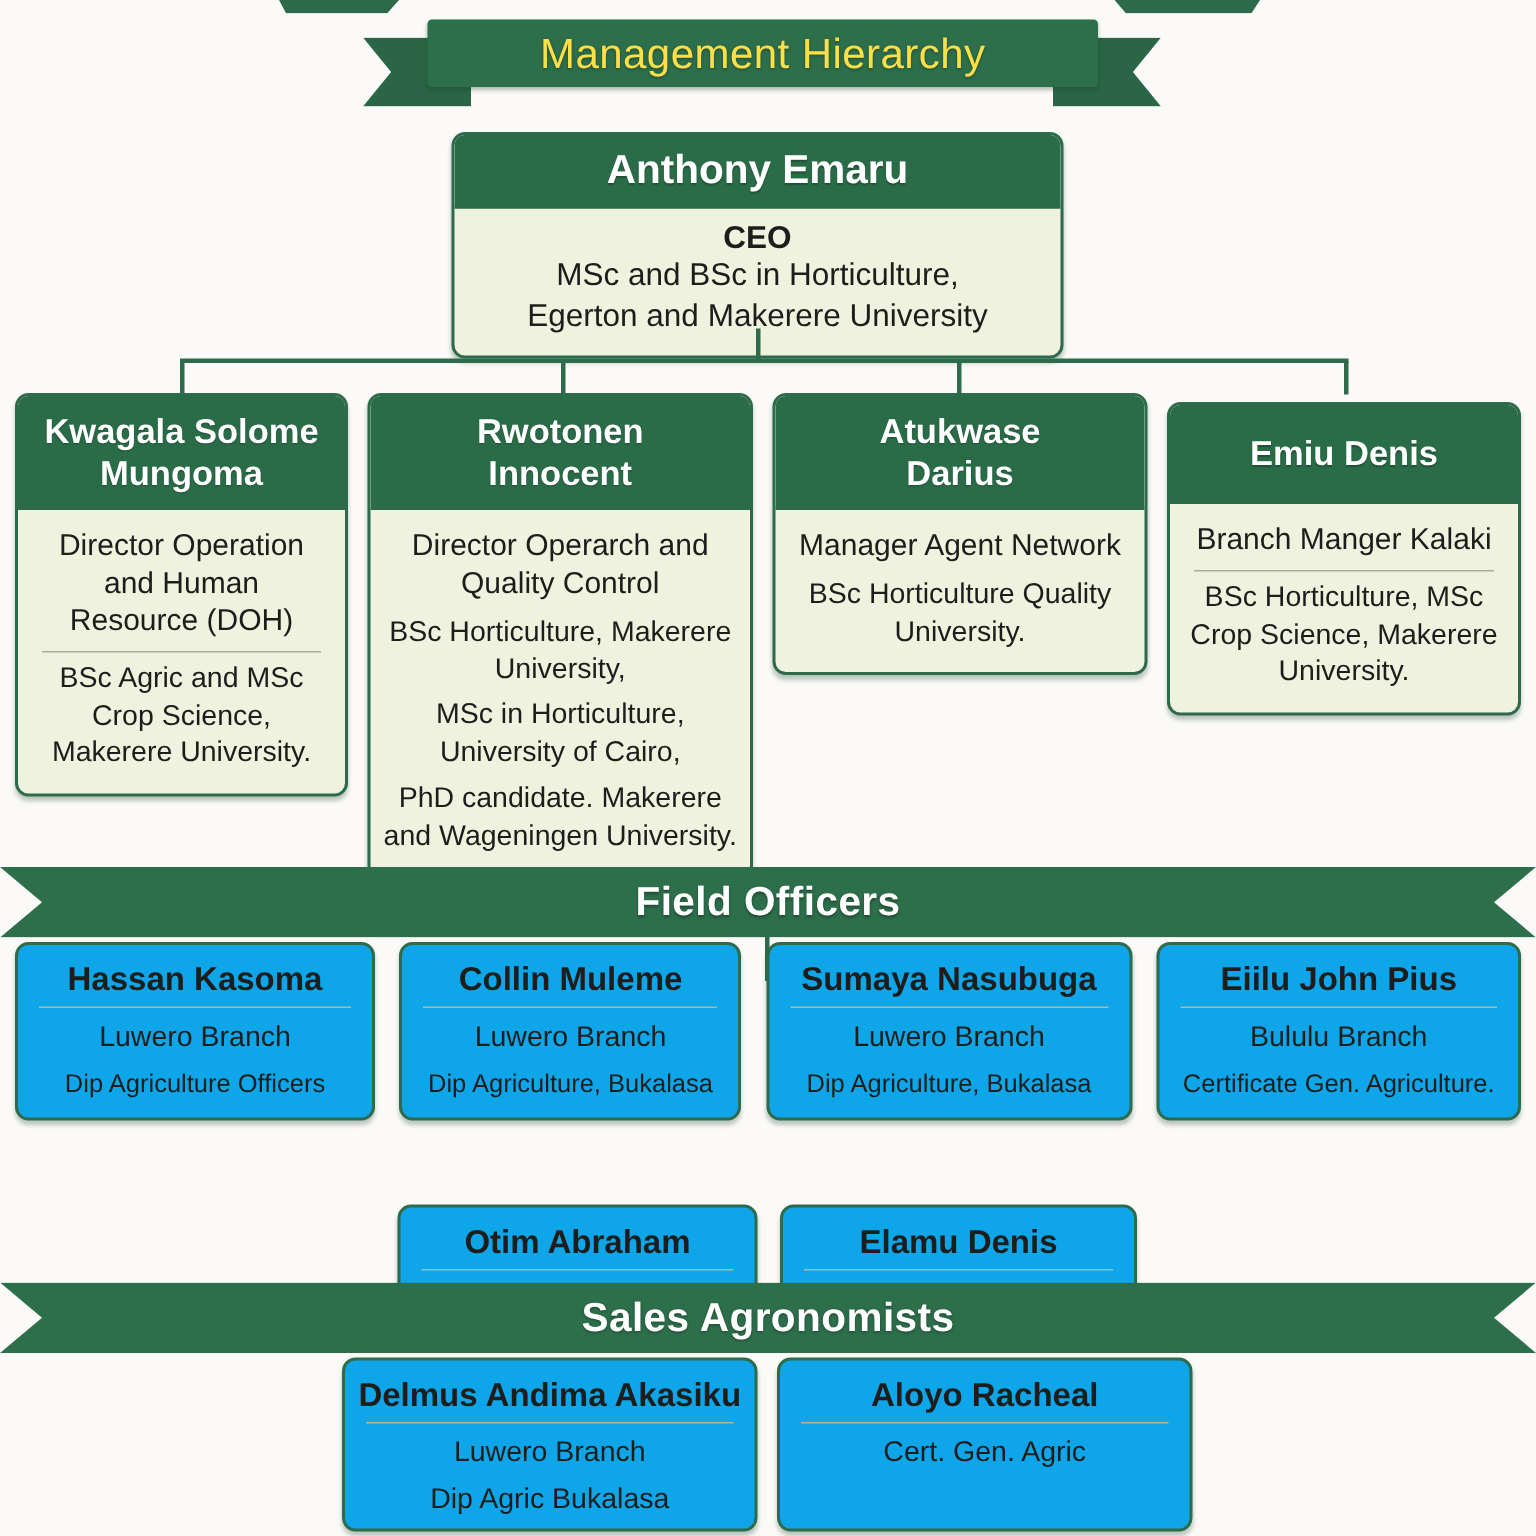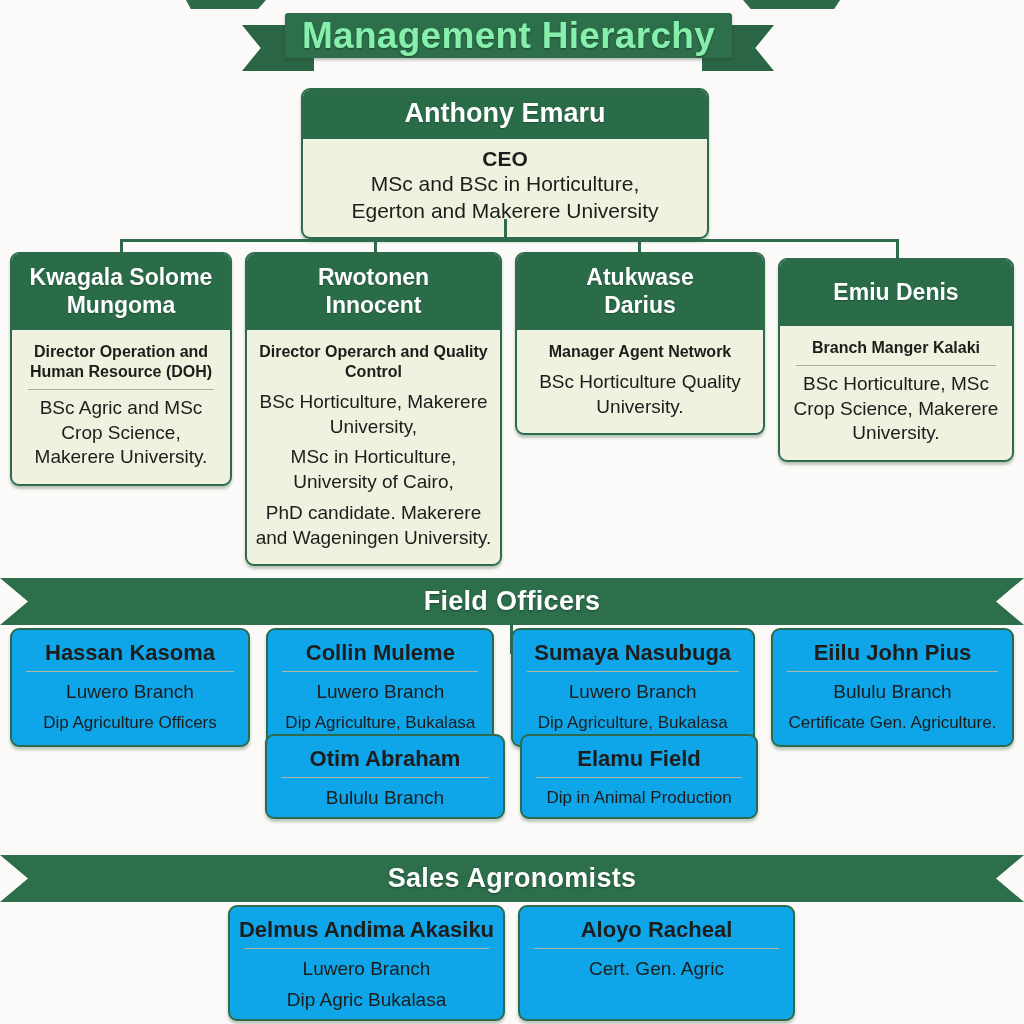--- a/index.html
+++ b/index.html
@@ -19,21 +19,21 @@
 
   
   .tail { position:absolute; top:25px; width:72px; height:46px; background:#2a6545;
           box-shadow:0 2px 2px rgba(30,60,40,.3); }
   #tail-left  { left:242px; clip-path:polygon(0 0,100% 0,100% 100%,0 100%,26% 50%); }
   #tail-right { left:702px; clip-path:polygon(0 0,100% 0,74% 50%,100% 100%,0 100%); }
   #title-band { position:absolute; left:285px; top:13px; width:447px; height:45px;
                 background:#2d6e4b; border-radius:3px;
                 display:flex; align-items:center; justify-content:center;
                 box-shadow:0 2px 3px rgba(30,60,40,.35); }
-  #title-band span { color:#86efac; font-weight:bold; font-size:37px; letter-spacing:.3px;
+  #title-band span { color:#fde047; font-weight:normal; font-size:28px; letter-spacing:.3px;
                      text-shadow:0 1px 2px rgba(0,0,0,.35); white-space:nowrap; }
 
   
   .card { background:#eef2de; border:2.5px solid #2e6b4c; border-radius:9px;
           box-shadow:0 3px 3px rgba(46,86,60,.32); overflow:hidden; }
   .card-header { background:#2a6b48; color:#ffffff; font-weight:bold; text-align:center;
                  padding:8px 6px; border-bottom:2.5px solid #2e6b4c;
                  text-shadow:0 1px 1px rgba(0,0,0,.25); }
   .card-body { text-align:center; padding:6px 8px 12px; }
 
@@ -48,30 +48,30 @@
   .h-line { position:absolute; height:2.5px; background:#2e6b4c; }
   #conn-ceo   { left:504px; top:219px; height:22px; }
   #conn-hbar  { left:120px; top:239px; width:779px; }
   #conn-m1 { left:120px; top:241px; height:22px; }
   #conn-m2 { left:374px; top:241px; height:22px; }
   #conn-m3 { left:638px; top:241px; height:22px; }
   #conn-m4 { left:896px; top:241px; height:22px; }
   #conn-fo { left:510px; top:624px; height:30px; }
 
   
-  #managers-row { position:absolute; left:10px; top:252px; width:1004px;
+  #managers-row { position:absolute; left:10px; top:262px; width:1004px;
                   display:flex; justify-content:space-between; align-items:flex-start; }
   .m-card .card-header { font-size:23px; line-height:1.22; padding:9px 4px; }
   .m-card .name-narrow { display:inline-block; max-width:160px; }
   #manager-0 { width:222px; }
   #manager-1 { width:257px; }
   #manager-2 { width:250px; }
   #manager-3 { width:236px; margin-top:6px; }
   #manager-3 .card-header { padding:18px 4px; }
-  .m-role { font-weight:bold; font-size:16px; line-height:1.25; padding:6px 4px 2px; }
+  .m-role { font-weight:normal; font-size:20px; line-height:1.25; padding:6px 4px 2px; }
   .m-div  { border-top:1.5px solid #a7b099; margin:5px 8px; }
   .m-qual { font-size:19px; line-height:1.3; margin:6px 0 2px; }
 
   
   .wide-ribbon { position:absolute; left:0; width:1024px; height:47px; background:#2d6e4b;
                  clip-path:polygon(0 0,100% 0,calc(100% - 28px) 50%,100% 100%,0 100%,28px 50%);
                  display:flex; align-items:center; justify-content:center; }
   .wide-ribbon span { color:#ffffff; font-weight:bold; font-size:27px; letter-spacing:.3px;
                       text-shadow:0 1px 2px rgba(0,0,0,.35); }
   #field-banner { top:578px; }
@@ -84,21 +84,21 @@
   .lite-div  { border-top:1.5px solid #aeb7a1; margin:0 14px; }
   .lite-line-lg { font-size:19px; padding-top:9px; }
   .lite-line-sm { font-size:17px; padding-top:10px; }
 
   #fo-row1 { position:absolute; left:10px; top:628px; width:1004px;
              display:flex; justify-content:space-between; align-items:stretch; }
   #fo-row1 .lite-card { min-height:119px; }
   #fo-card-0 { width:240px; } #fo-card-1 { width:228px; }
   #fo-card-2 { width:244px;text-align:center; } #fo-card-3 { width:243px; }
 
-  #fo-row2 { position:absolute; left:265px; top:734px; display:flex; gap:15px; }
+  #fo-row2 { position:absolute; left:265px; top:803px; display:flex; gap:15px; }
   #fo-row2 .lite-card { min-height:80px; }
   #fo-card-4 { width:240px; } #fo-card-5 { width:238px; }
 
   #sales-row { position:absolute; left:228px; top:905px; display:flex; gap:13px; }
   #sales-row .lite-card { min-height:100px; }
   #sales-card-0 { width:277px; } #sales-card-1 { width:277px; }
 </style>
 </head>
 <body>
 
@@ -212,21 +212,21 @@
 
   <div id="fo-row2">
 
     <div class="lite-card" id="fo-card-4">
       <div class="lite-name">Otim Abraham</div>
       <div class="lite-div"></div>
       <div class="lite-line-lg">Bululu Branch</div>
     </div>
 
     <div class="lite-card" id="fo-card-5">
-      <div class="lite-name">Elamu Field</div>
+      <div class="lite-name">Elamu Denis</div>
       <div class="lite-div"></div>
       <div class="lite-line-sm">Dip in Animal Production</div>
     </div>
 
   </div>
 
   <div class="wide-ribbon" id="sales-banner">
     <span>Sales Agronomists</span>
   </div>
 

